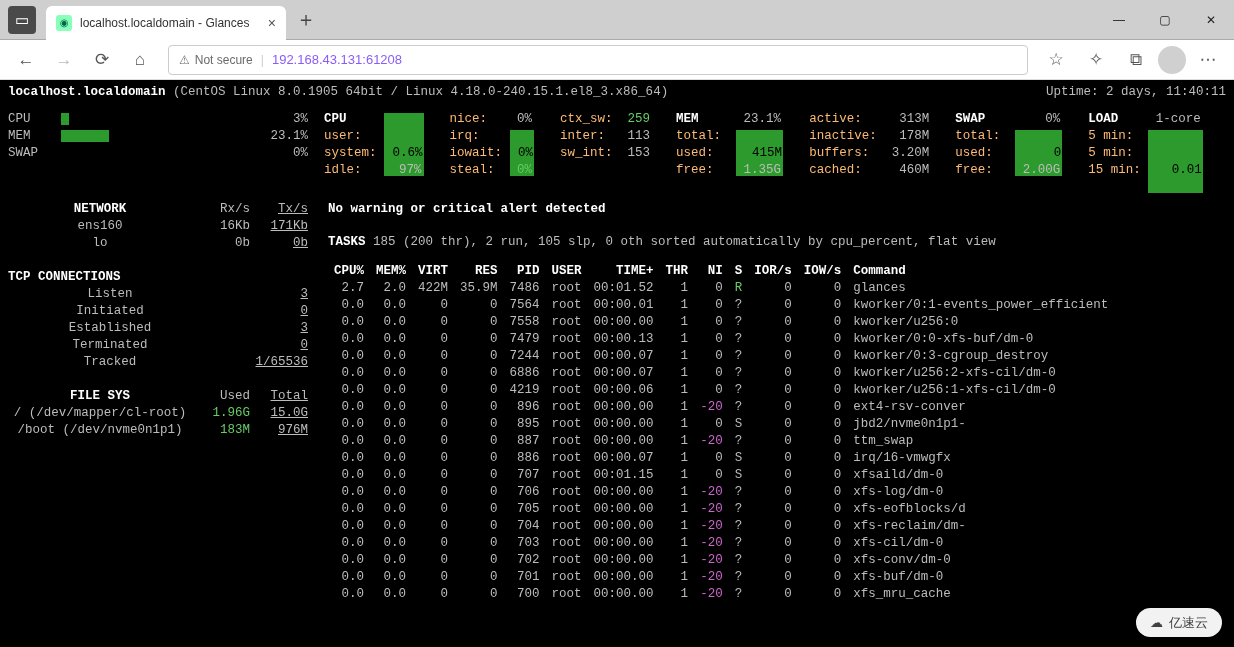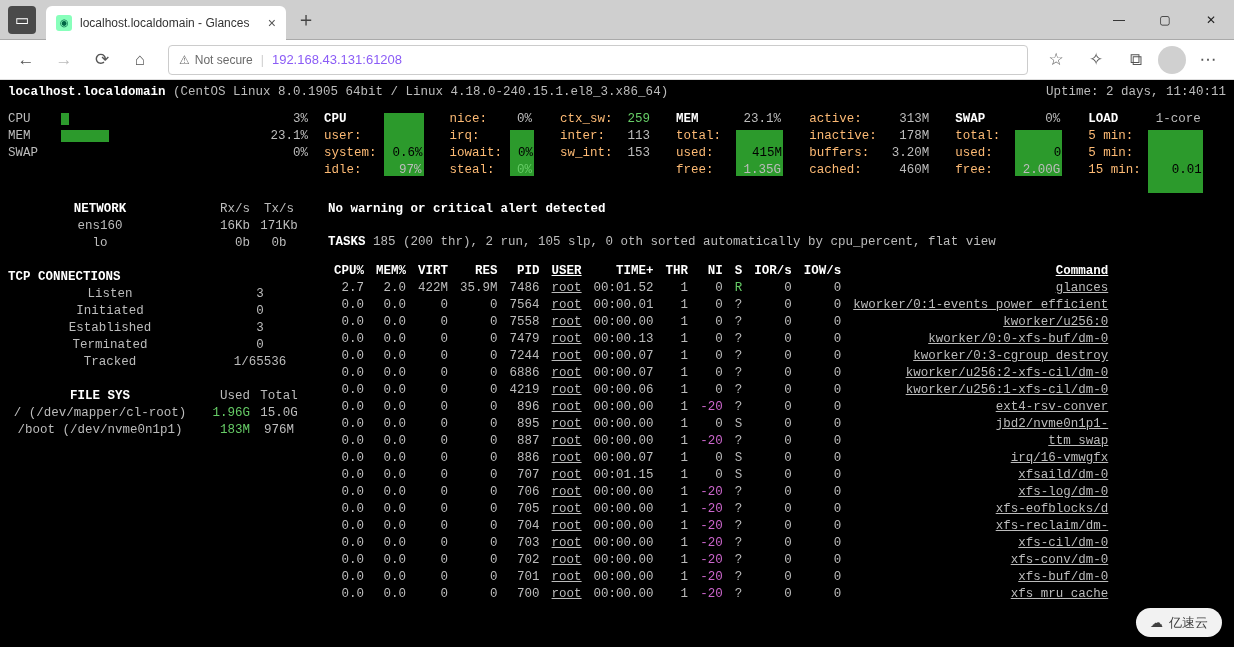--- a/index.html
+++ b/index.html
@@ -112,40 +112,40 @@
   .val  { text-align:right;}
 
   
   .secondrow { display:flex; gap:20px; margin-top:22px; }
   .leftcol { width: 300px; }
   .leftcol .secthead { display:flex; }
   .leftcol .secthead .secttitle{ color:#fff; font-weight:bold;}
   .leftcol .row { display:flex; }
   .lc-c1 { width:184px; display:inline-block;text-align:center;}
   .lc-c2 { width:58px; text-align:right; display:inline-block;}
-  .lc-c3 { width:58px; text-align:center; display:inline-block;}
+  .lc-c3 { width:58px; text-align:right; display:inline-block;text-decoration:underline;}
 
   .rightarea { flex:1;}
   .alerthead { color:#fff; font-weight:bold; margin-bottom:16px;}
   .tasksline { margin-bottom:12px;}
   .tasksline .hdr { color:#fff; font-weight:bold;}
 
   table.proc {
     border-collapse: collapse;
     font-family: inherit;
     font-size: 12.5px;
   }
   table.proc th {
     font-weight: bold;
     color: #fff;
     text-align: right;
     padding: 0 6px;
     white-space: nowrap;
   }
-  table.proc th.txtL, table.proc td.txtL { text-align:right;text-decoration:underline;}
+  table.proc th.txtL, table.proc td.txtL { text-align:left;}
   table.proc td {
     text-align: right;
     padding: 0 6px;
     white-space: nowrap;
     color:#bcbcbc;
   }
   .watermark {
     position:absolute; right:12px; bottom:10px; background:#fff;
     border-radius:18px; padding:6px 14px; color:#444; font-family:Arial,sans-serif;
     font-size:13px; opacity:0.95; display:flex; align-items:center; gap:6px;

